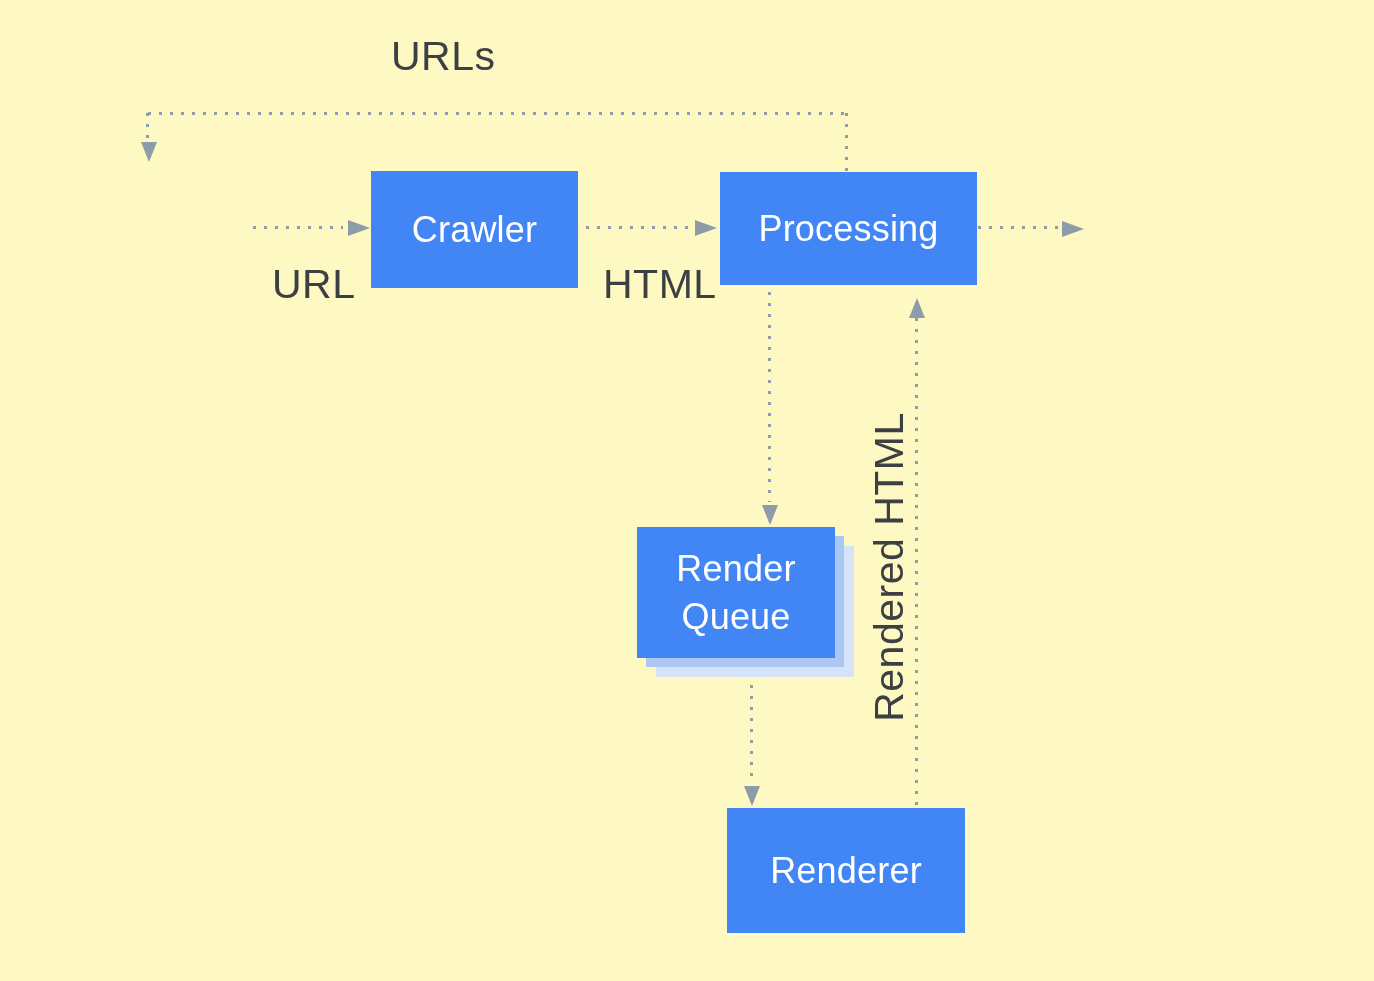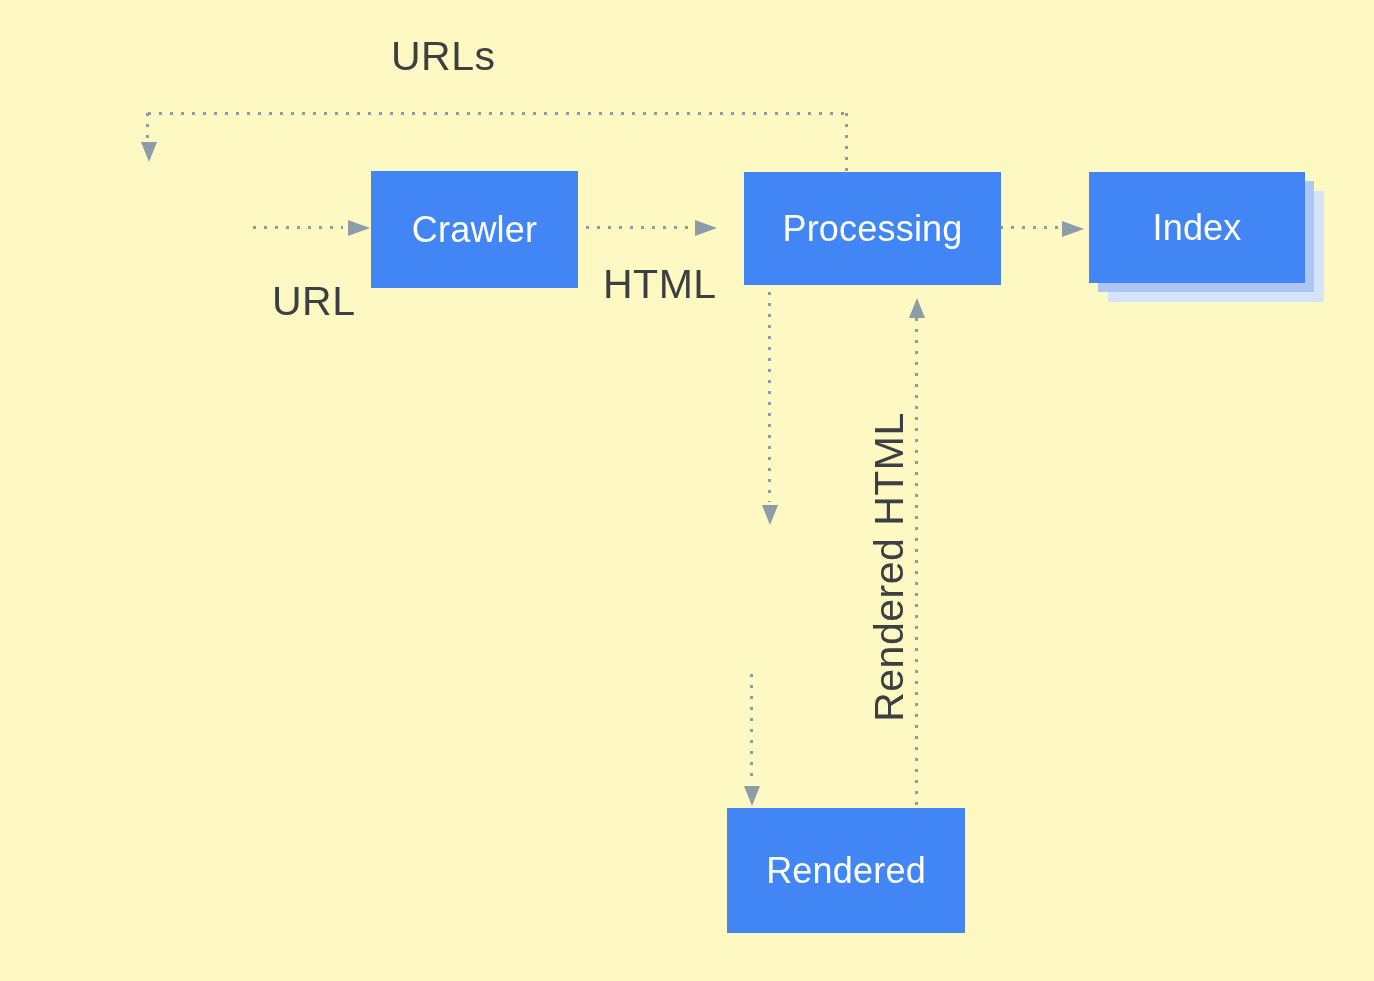--- a/index.html
+++ b/index.html
@@ -30,21 +30,21 @@
     letter-spacing: 0.2px;
     padding: 4px 10px;
     box-sizing: border-box;
   }
   .node.shadowed {
     box-shadow: 9px 9px 0 var(--shadow-1, #abc7f2),
                 19px 19px 0 var(--shadow-2, #d6e4fb);
   }
   #node-crawl-queue  { left: 51px;   top: 169px; width: 182px; height: 121px; }
   #node-crawler      { left: 371px;  top: 171px; width: 207px; height: 117px; align-items: center; }
-  #node-processing   { left: 744px;  top: 172px; width: 257px; height: 113px; }
+  #node-processing   { left: 720px;  top: 172px; width: 257px; height: 113px; }
   #node-index        { left: 1089px; top: 172px; width: 216px; height: 111px; }
   #node-render-queue { left: 637px;  top: 527px; width: 198px; height: 131px; }
   #node-renderer     { left: 727px;  top: 808px; width: 238px; height: 125px; }
 
   
   .dot-h {
     position: absolute;
     height: 3px;
     background-image: repeating-linear-gradient(
       to right, var(--arrow, #8d9ca9) 0 3px, transparent 3px 11px);
@@ -107,21 +107,21 @@
   
   .edge-label {
     position: absolute;
     color: var(--label-text, #3c4043);
     font-size: 41px;
     font-weight: 500;
     letter-spacing: 0.5px;
     white-space: nowrap;
   }
   #label-urls { left: 391px; top: 33px; }
-  #label-url  { left: 272px; top: 278px; }
+  #label-url  { left: 272px; top: 261px; }
   #label-html { left: 603px; top: 261px; }
   #label-rendered-html {
     left: 889px; top: 567px;
     transform: translate(-50%, -50%) rotate(-90deg);
   }
 </style>
 </head>
 <body>
 
 <div class="canvas">
@@ -155,22 +155,22 @@
 
 
   <div class="node" id="node-crawler">
     <span>Crawler</span>
   </div>
 
   <div class="node" id="node-processing">
     <span>Processing</span>
   </div>
 
-  <div class="node shadowed" id="node-index">
-    <span>Index</span>
+
+  <div class="node shadowed" id="node-render-queue">
+    <span>Render Queue</span>
   </div>
 
-
   <div class="node" id="node-renderer">
-    <span>Rendered</span>
+    <span>Renderer</span>
   </div>
 
 </div>
 
 </body></html>

